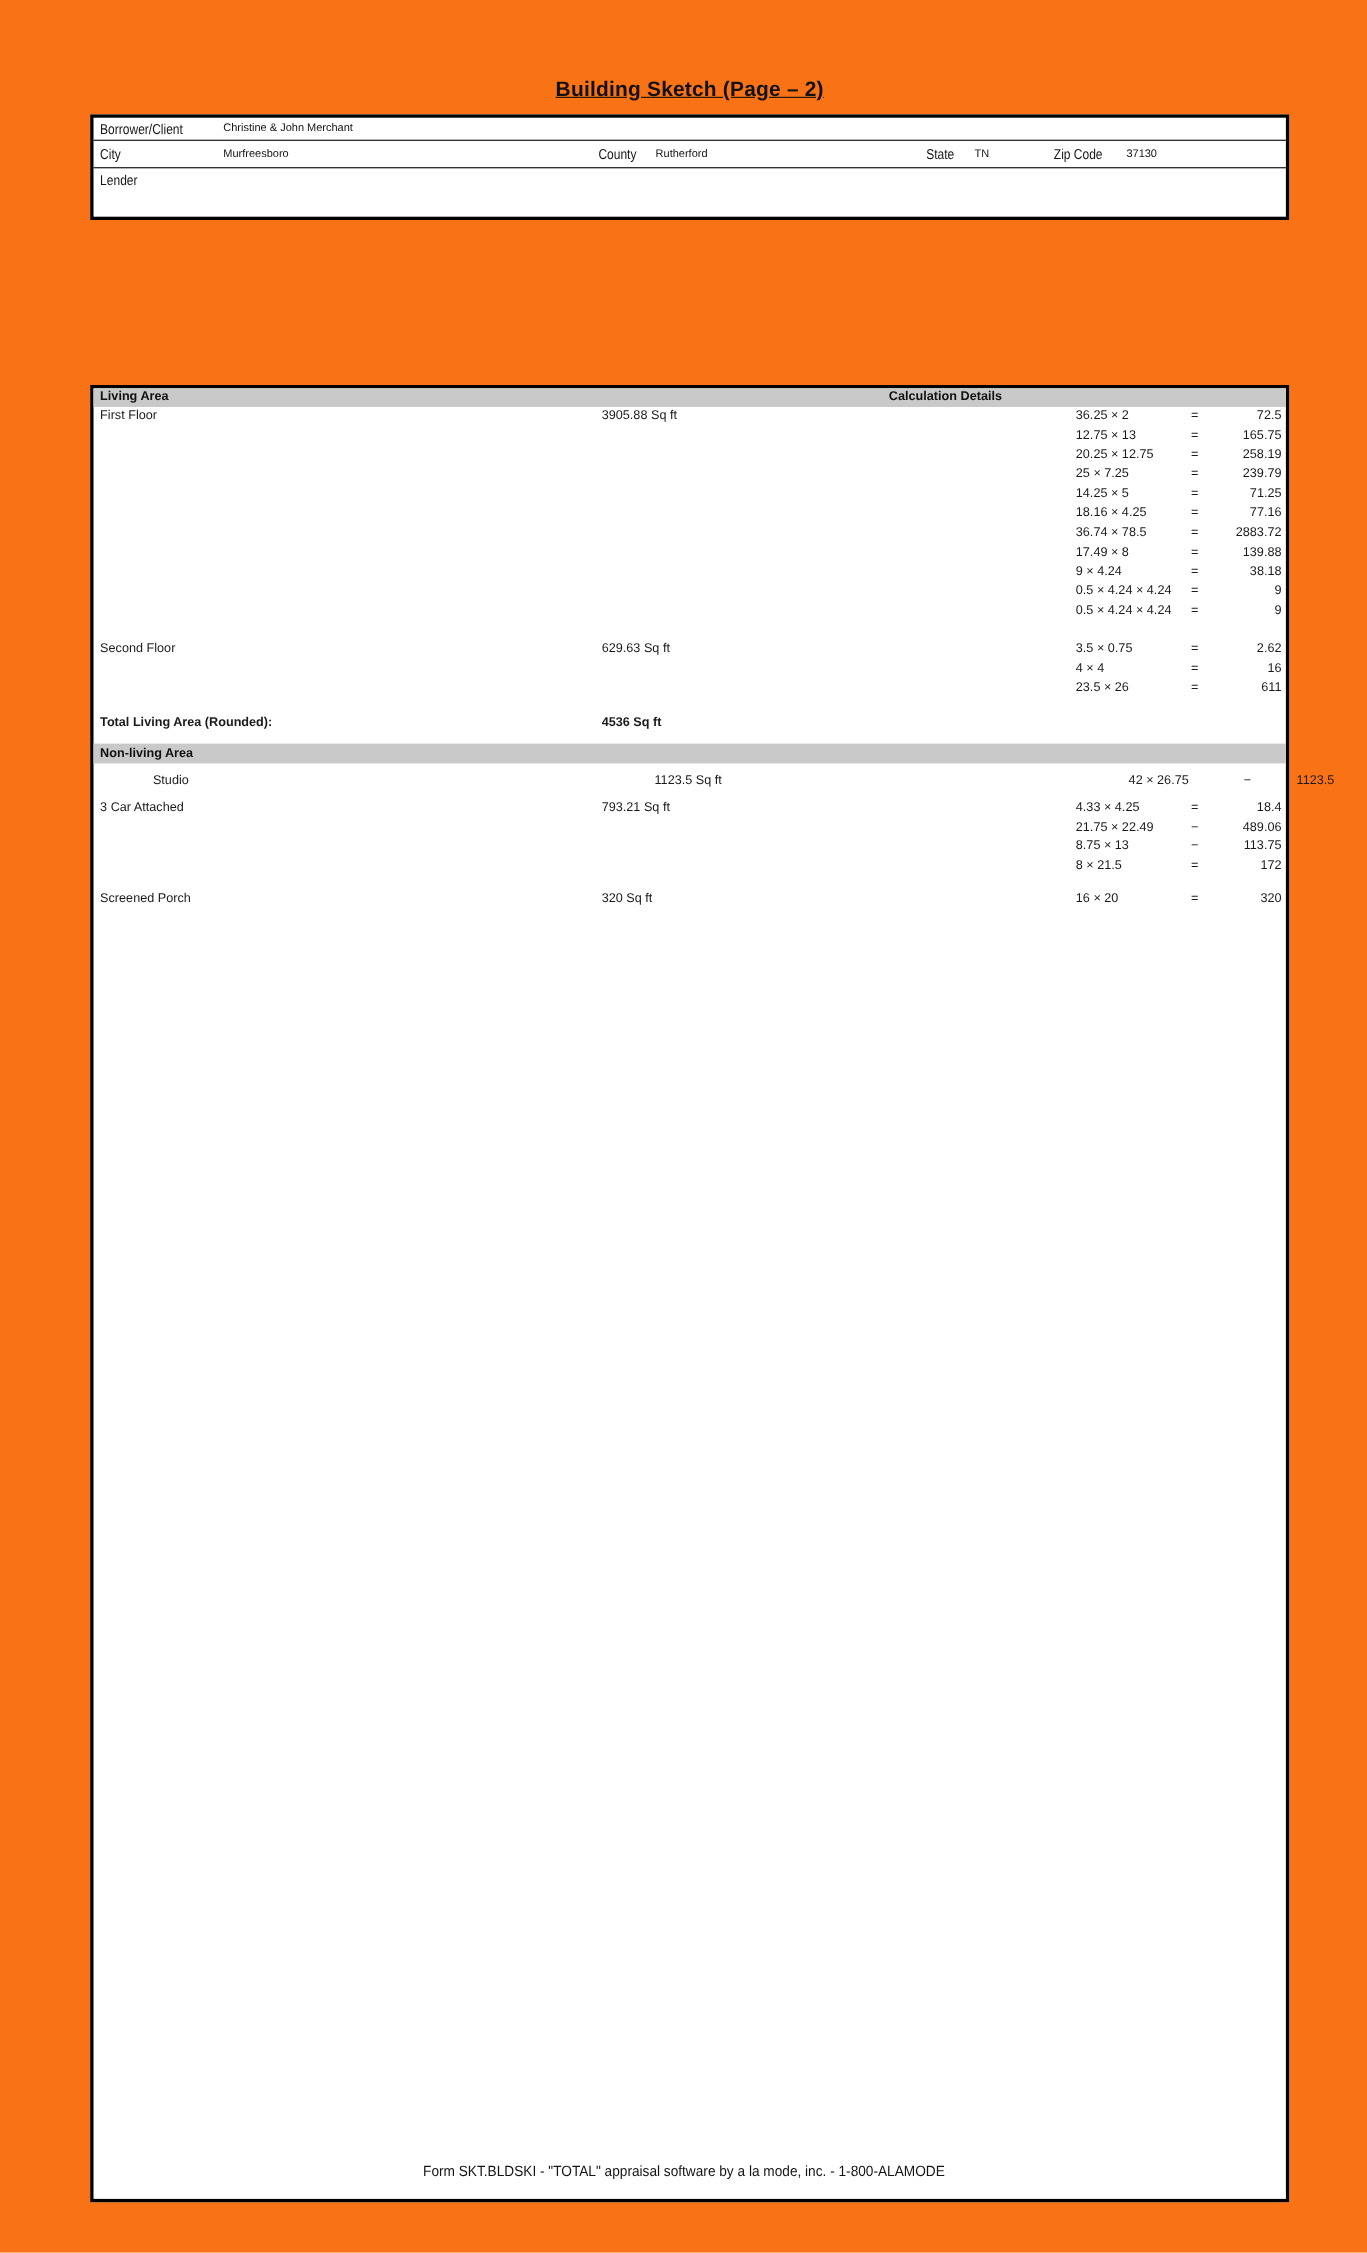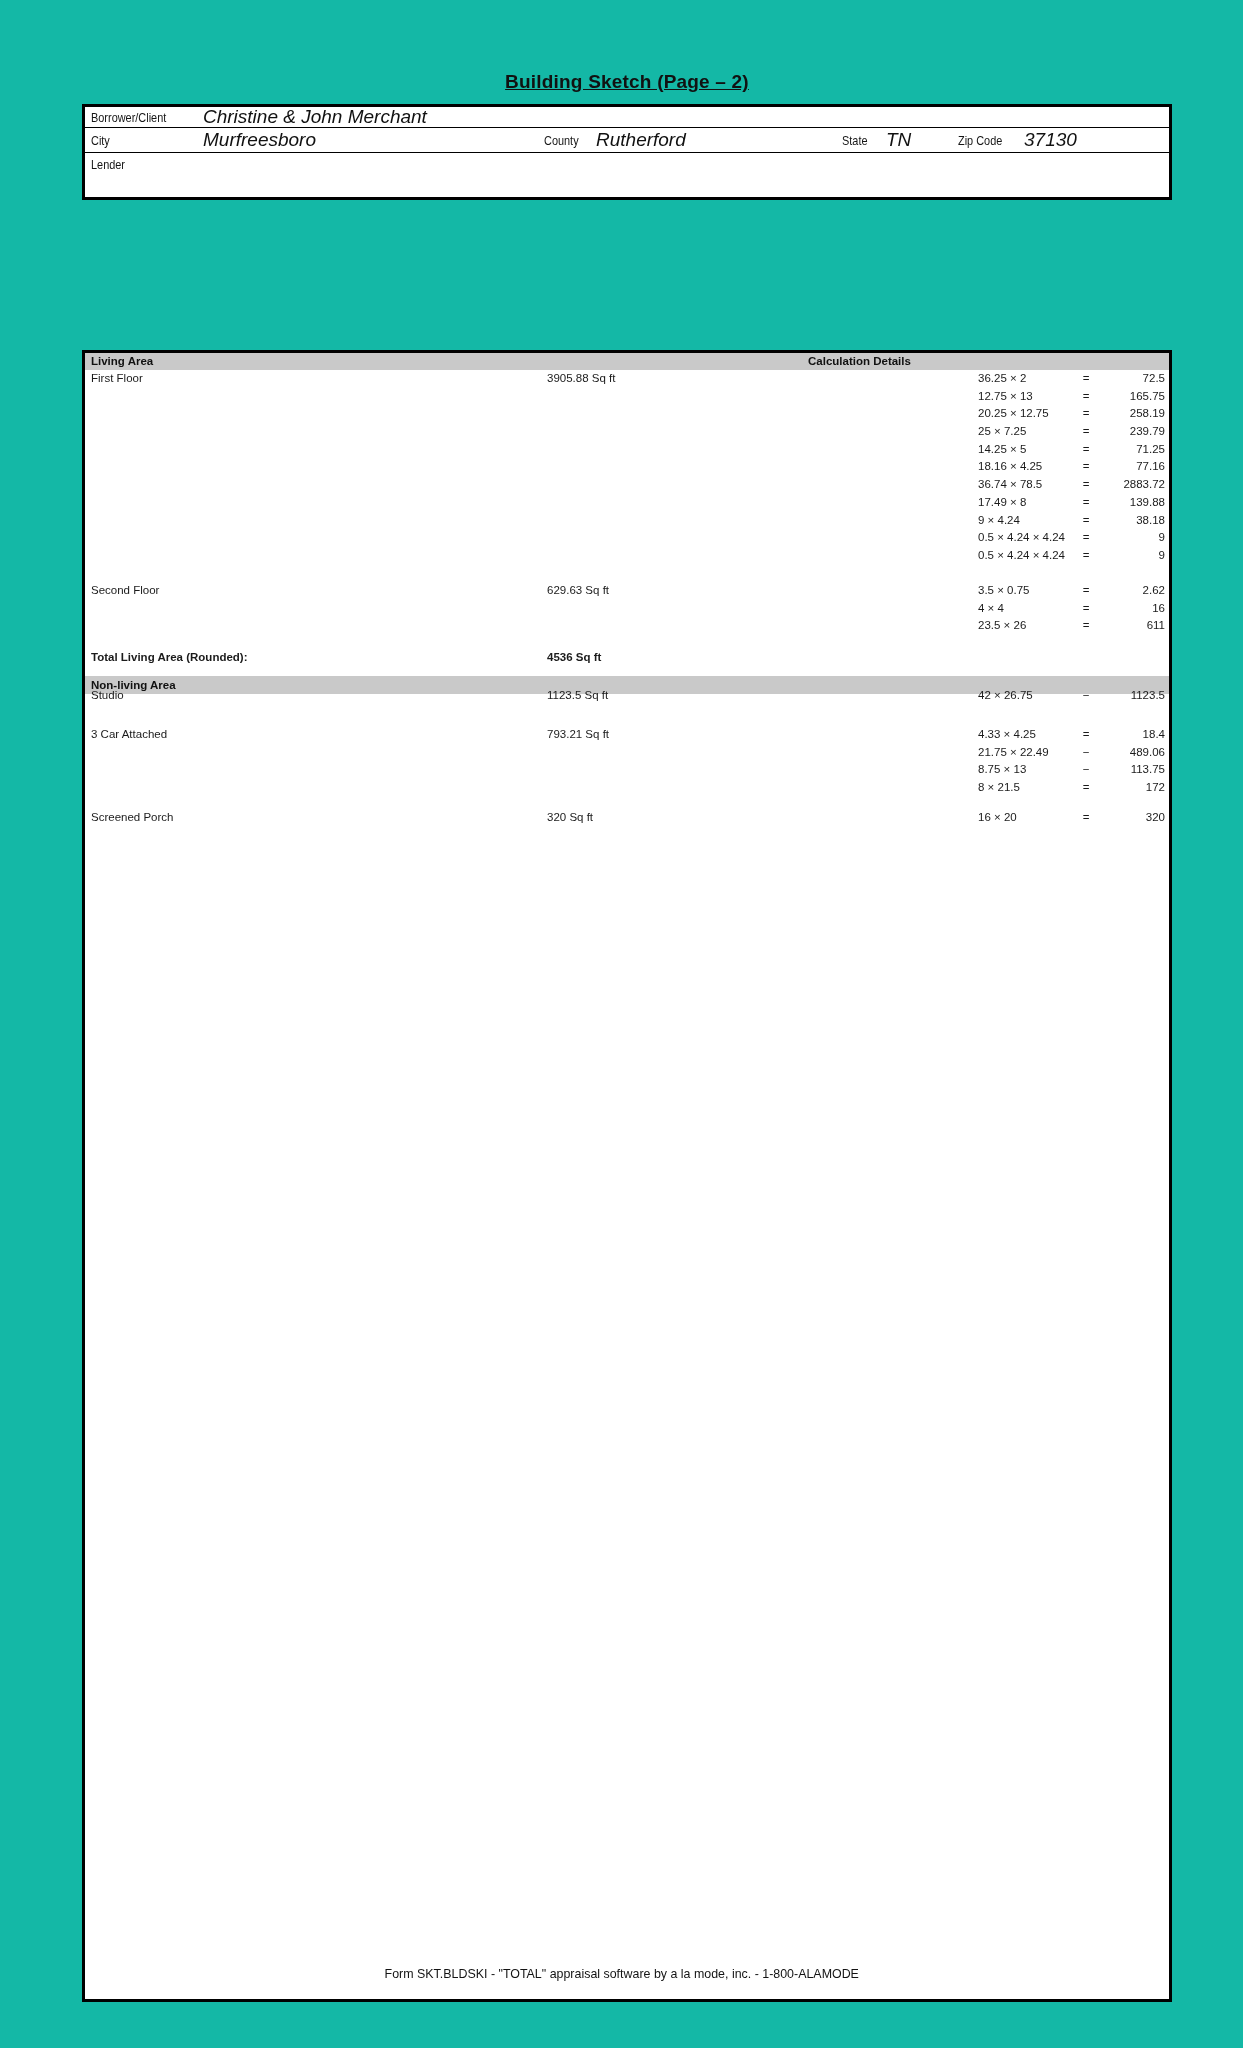--- a/index.html
+++ b/index.html
@@ -1,17 +1,17 @@
 <!DOCTYPE html>
 <html><head>
 <meta charset="utf-8">
 <style>
   html,body { margin:0; padding:0; background:#ffffff; }
   #page {
-    position:relative; width:1243px; height:2048px; background:#14b8a6;
+    position:relative; width:1243px; height:2048px; background:#f97316;
     font-family:"Liberation Sans", sans-serif; color:#1b1b1b;
     overflow:hidden;
   }
   
   #title {
     position:absolute; left:82px; top:71px; width:1090px;
     text-align:center; font-size:19px; font-weight:bold;
     text-decoration:underline; letter-spacing:0.2px; color:#111;
   }
   
@@ -20,21 +20,21 @@
     border:3px solid #000; box-sizing:border-box; background:#fff;text-align:center;
   }
   .hrow { position:relative; border-bottom:1px solid #000; box-sizing:border-box; }
   .hrow:last-child { border-bottom:none; }
   .hlabel {
     position:absolute; left:6px; top:50%; transform:translateY(-50%) scaleX(0.84);
     transform-origin:0 50%; font-size:13px; white-space:nowrap; color:#161616;
   }
   .hval {
     position:absolute; top:50%; transform:translateY(-50%);
-    font-size:19px; white-space:nowrap; color:#111;font-style:italic;
+    font-size:10px; white-space:nowrap; color:#111;
   }
   
   #mainbox {
     position:absolute; left:82px; top:350px; width:1090px; height:1652px;
     border:3px solid #000; box-sizing:border-box; background:#fff;
   }
   .band {
     position:absolute; left:0; right:0; height:17px; background:#c9c9c9;
     font-size:11.5px; font-weight:bold; line-height:17px; color:#111;
   }
@@ -175,21 +175,21 @@
       <div class="cl">
         <span class="name">Total Living Area (Rounded):</span>
         <span class="area">4536 Sq ft</span>
       </div>
     </div>
 
     <div class="band" style="top:323px; height:18px; line-height:18px;">
       <span class="bl">Non-living Area</span>
     </div>
 
-    <div class="block" style="top:335px;">
+    <div class="block" style="top:350px;margin-left:48px;">
       <div class="cl">
         <span class="name">Studio</span>
         <span class="area">1123.5 Sq ft</span>
         <span class="expr">42 × 26.75</span>
         <span class="eq">−</span>
         <span class="res">1123.5</span>
       </div>
     </div>
 
     <div class="block" style="top:374px;">

